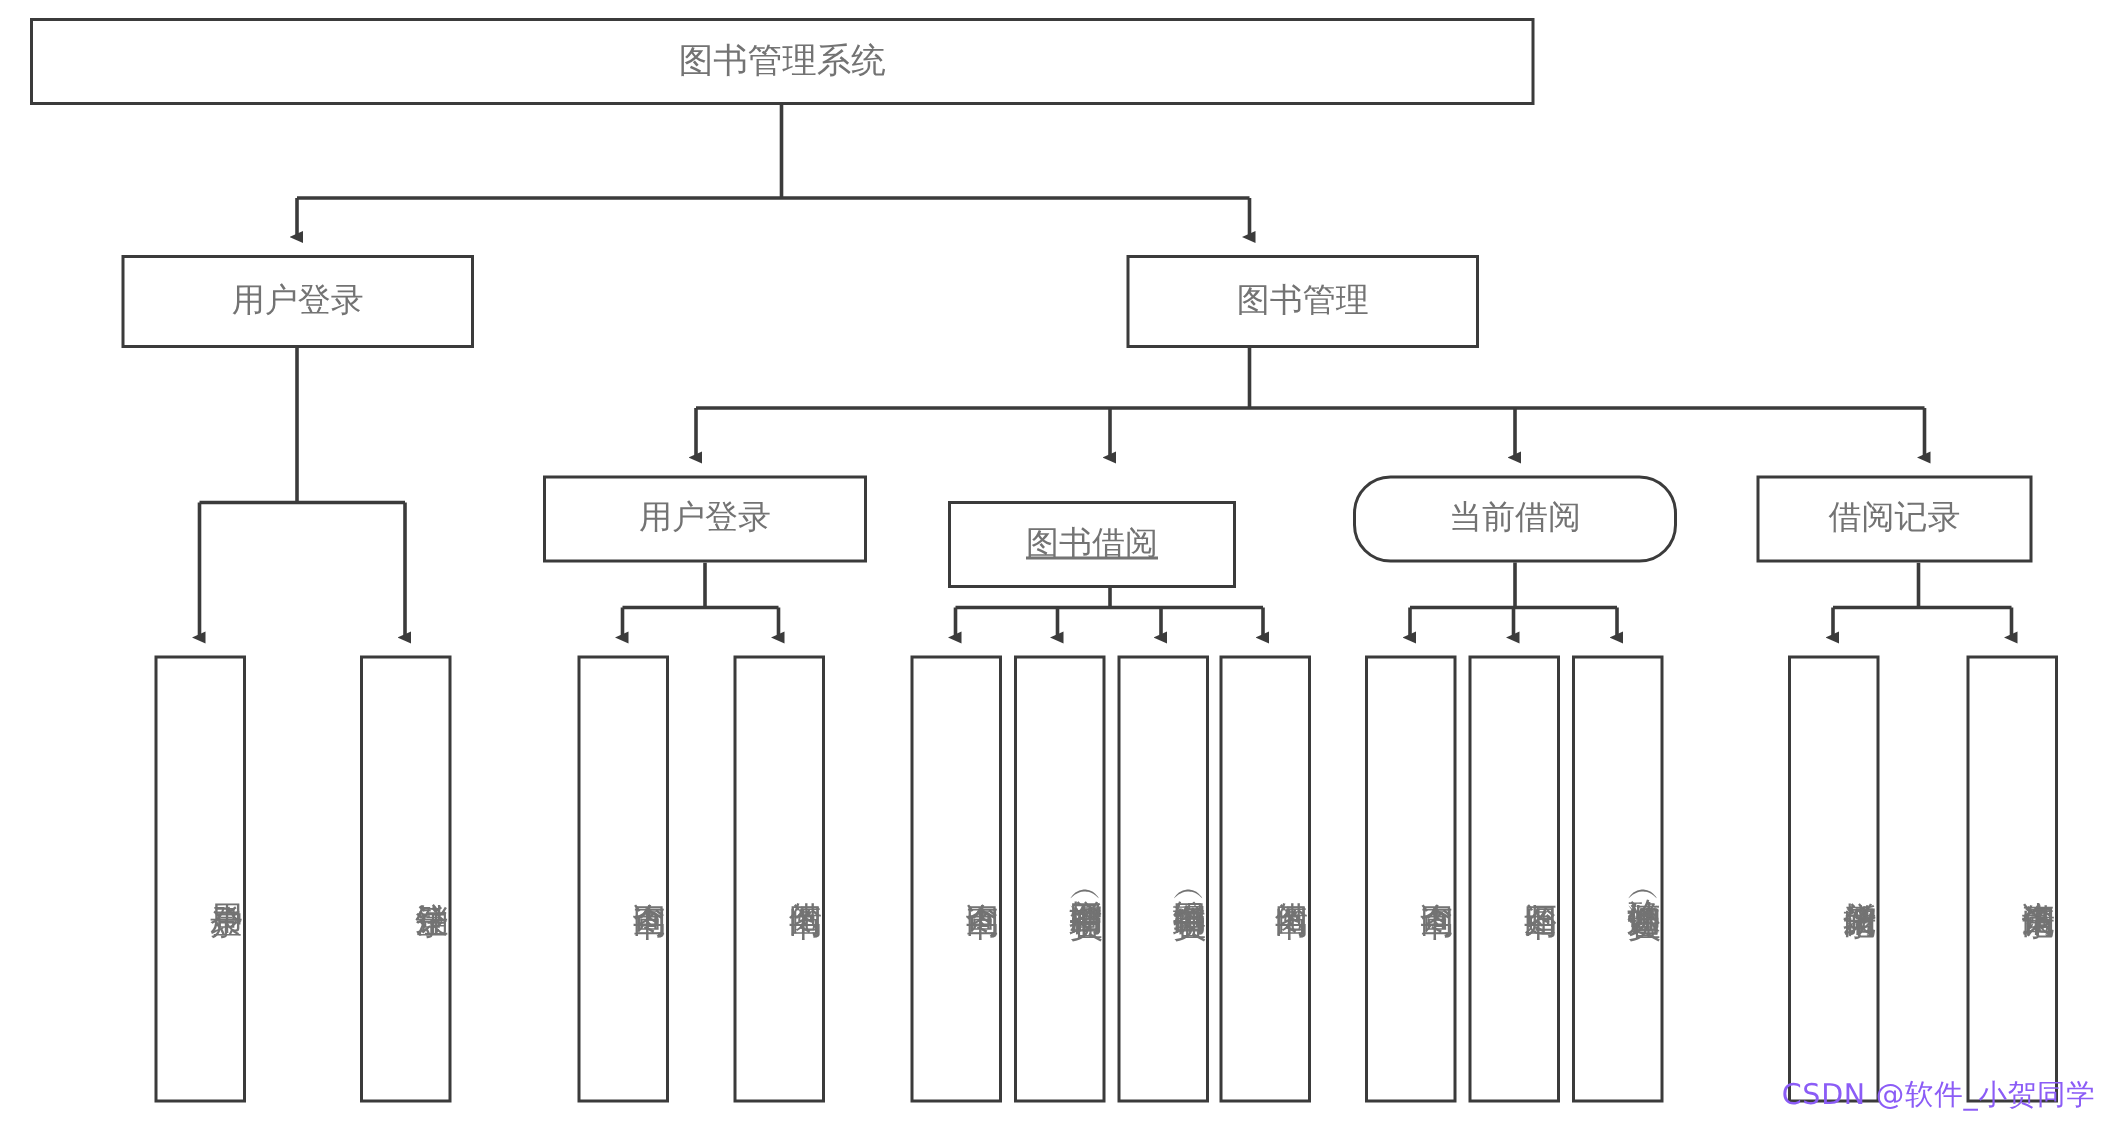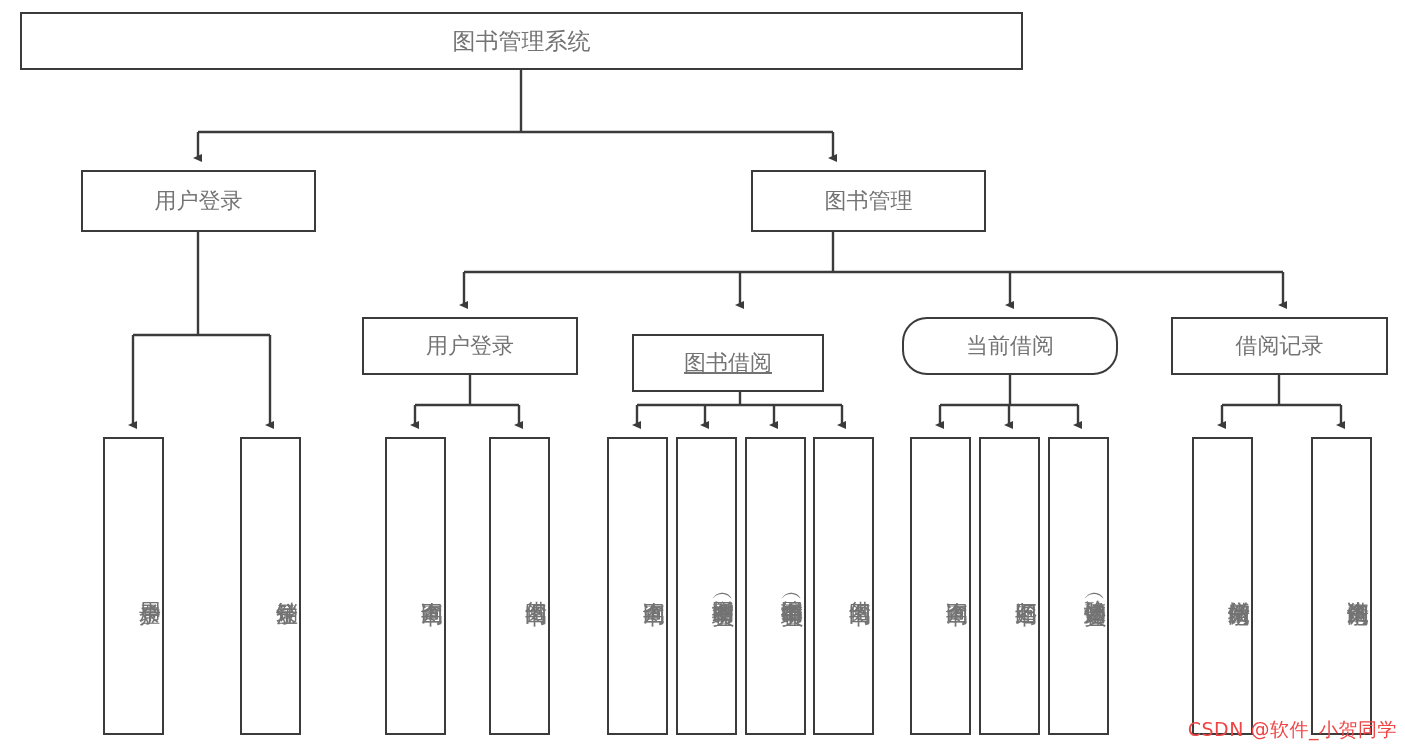--- a/index.html
+++ b/index.html
@@ -60,21 +60,21 @@
     justify-content: center;
   }
   .node-label {
     display: block;
   }
   .watermark {
     position: absolute;
     right: 8px;
     bottom: 4px;
     font-size: 19px;
-    color: #ef4444;
+    color: #8b5cf6;
     z-index: 5;
     white-space: nowrap;
     letter-spacing: 0.5px;
   }
 </style>
 </head>
 <body>
 
 <div id="canvas">
 
@@ -141,21 +141,21 @@
 
   <div class="node lvl2" style="left:362px; top:317px; width:216px; height:58px;">
     <span class="node-label">用户登录</span>
   </div>
   <div class="node lvl2" style="left:632px; top:334px; width:192px; height:58px;text-decoration:underline;">
     <span class="node-label">图书借阅</span>
   </div>
   <div class="node lvl2" style="left:902px; top:317px; width:216px; height:58px;border-radius:25px;">
     <span class="node-label">当前借阅</span>
   </div>
-  <div class="node lvl2" style="left:1171px; top:317px; width:217px; height:58px;">
+  <div class="node lvl2" style="left:1171px; top:317px; width:184px; height:58px;">
     <span class="node-label">借阅记录</span>
   </div>
 
   <div class="node leaf" style="left:103px; top:437px; width:61px; height:298px;">
     <span class="node-label">用户登录</span>
   </div>
   <div class="node leaf" style="left:240px; top:437px; width:61px; height:298px;">
     <span class="node-label">注销登录</span>
   </div>
 

